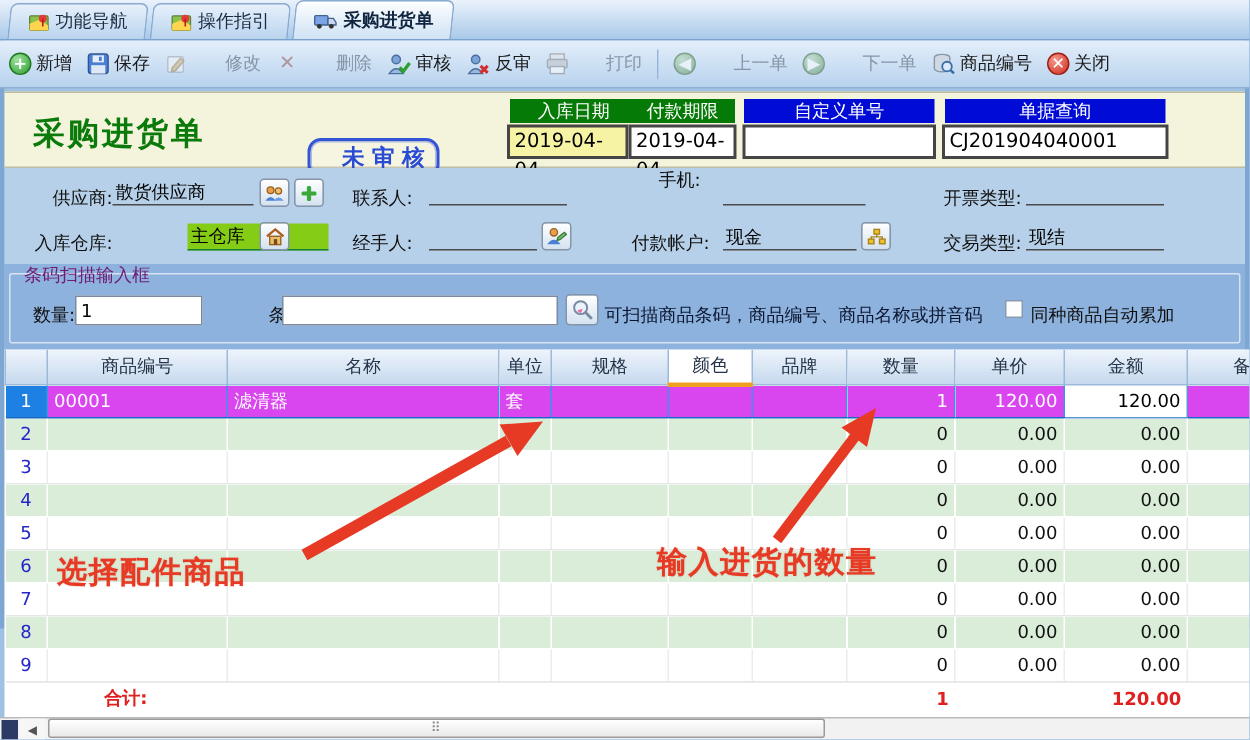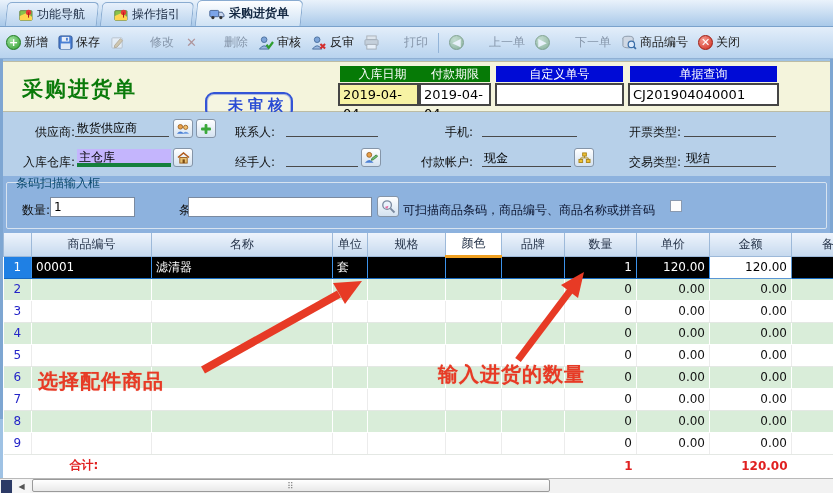--- a/index.html
+++ b/index.html
@@ -58,48 +58,48 @@
   .p-hf2l { left:496px; width:127px;} .p-hf2v { left:495px; width:129px; }
   .p-hf3l { left:630px; width:147px;} .p-hf3v { left:628px; width:151px; }
 
   
   .fields { left:3px; top:112px; width:827px; height:64px; background:#b7d0e9; }
   .flabel { position:absolute; height:16px; text-align:right; color:#101010; }
   .fvalue { position:absolute; border-bottom:1px solid #4a4a4a; height:17px; padding-left:2px; color:#000; }
   .fbtn { position:absolute; width:20px; height:19px; border:1px solid #8595a8; border-radius:3px;
           background:linear-gradient(#ffffff,#d4e2f0); display:flex; align-items:center;
           justify-content:center; cursor:pointer; }
-  .warehouse-box { position:absolute; background:#c4b5fd; border-bottom:4px solid #15803d;
-                   height:18px; padding-left:2px; color:#000; }
+  .warehouse-box { position:absolute; background:#84cc16; border-bottom:1px solid #15803d;
+                   height:18px; padding-left:2px; color:#000;margin-left:48px; }
 
   
   .barcode { left:3px; top:176px; width:827px; height:57px; background:#8db2de; }
   .bc-fieldset { position:absolute; left:3px; top:6px; width:821px; height:47px;
                  border:1px solid #d7e3f0; border-radius:2px; }
-  .bc-legend { position:absolute; left:6px; top:-8px; padding:0 3px; color:#0c4a6e; background:transparent; }
+  .bc-legend { position:absolute; left:6px; top:-8px; padding:0 3px; color:#701a75; background:transparent; }
   .bc-input { position:absolute; background:#fff; border:1px solid #7a8aa0; height:20px;
               font-size:12px; padding:0 3px; font-family:inherit; }
   .bc-hint { position:absolute; color:#0b1530; }
   .checkbox { position:absolute; width:12px; height:12px; background:#fdfdfd; border:1px solid #8a9ab0; }
 
   
   .gridwrap { left:3px; top:233px; width:830px; height:245px; overflow:hidden; background:#fff; }
   table.grid { border-collapse:collapse; table-layout:fixed; width:873px; }
   table.grid col.c0 {width:28px;} col.c1{width:120px;} col.c2{width:181px;} col.c3{width:35px;}
   col.c4{width:78px;} col.c5{width:56px;} col.c6{width:63px;} col.c7{width:72px;}
   col.c8{width:73px;} col.c9{width:82px;} col.c10{width:85px;}
   table.grid th { height:23px; font-weight:normal; color:#26344a;
                   background:linear-gradient(#eef4fc,#c6d9ee); border:1px solid #9db9d9;
                   border-top:none; overflow:hidden; white-space:nowrap; }
   table.grid th.hot { background:#fff; border-bottom:3px solid #f0a021;margin-left:48px; }
   table.grid td { height:22px; border-bottom:1px solid #e4e8e4; border-right:1px solid #ececec;
                   overflow:hidden; white-space:nowrap; padding:0 4px; }
   tr.odd  td { background:#fff; }
   tr.even td { background:#d9edd9; border-right:1px solid #fff; border-bottom:1px solid #fff; }
-  tr.sel  td { background:#000000; color:#fff; border-right:1px solid #3c92ea; border-bottom:1px solid #1668c0; }
+  tr.sel  td { background:#d946ef; color:#fff; border-right:1px solid #3c92ea; border-bottom:1px solid #1668c0; }
   td.num { color:#2525c8; text-align:center; padding:0; background:#fbfbfb; }
   tr.sel td.num { color:#fff; background:#1f80e4; }
   td.r { text-align:right; }
   tr.sel td.edit { background:#fff; color:#000; border:1px solid #5a96d4; }
   tr.total td { background:#fff; border:none; height:23px; color:#e02020; font-weight:bold; }
   tr.total td.lbl { padding-left:38px; }
 
   
   .hscroll { left:0; top:478px; width:833px; height:15px; background:#f2f2f2; border-top:1px solid #b9b9b9; }
   .sb-corner { left:1px; top:480px; width:11px; height:13px; background:#2c3a66; }
@@ -252,21 +252,21 @@
       </svg>
   </span>
   <span class="fbtn" style="left:193px;top:7px;">
     <svg width="12" height="12" viewBox="0 0 12 12">
         <rect x="4.6" y="1" width="2.8" height="10" rx="1" fill="#3aa83a"></rect>
         <rect x="1" y="4.6" width="10" height="2.8" rx="1" fill="#3aa83a"></rect>
       </svg>
   </span>
   <span class="flabel" style="left:222px;top:12px;width:50px;">联系人:</span>
   <span class="fvalue" style="left:283px;top:8px;width:92px;"></span>
-  <span class="flabel" style="left:430px;top:12px;width:40px;">手机:</span>
+  <span class="flabel" style="left:430px;top:0;width:40px;text-align:center;">手机:</span>
   <span class="fvalue" style="left:479px;top:8px;width:95px;"></span>
   <span class="flabel" style="left:612px;top:12px;width:66px;">开票类型:</span>
   <span class="fvalue" style="left:681px;top:8px;width:92px;"></span>
 
   <span class="flabel" style="left:8px;top:42px;width:64px;">入库仓库:</span>
   <span class="warehouse-box" style="left:74px;top:37px;width:94px;">主仓库</span>
   <span class="fbtn" style="left:170px;top:36px;">
     <svg width="13" height="12" viewBox="0 0 14 13">
         <path d="M1 6 L7 1 L13 6" fill="none" stroke="#b05a1a" stroke-width="1.6"></path>
         <rect x="3" y="6" width="8" height="6" fill="#e8c070" stroke="#9a6020"></rect>
@@ -306,20 +306,21 @@
   <input class="bc-input" style="left: 185px; top: 21px; width: 184px;" value="">
   <span class="fbtn" style="left:374px;top:20px;width:22px;height:21px;">
     <svg width="15" height="15" viewBox="0 0 16 16">
         <circle cx="6.5" cy="6.5" r="4.6" fill="#eaf2fc" stroke="#7a8aa0" stroke-width="1.4"></circle>
         <path d="M10 10 l4.4 4.4" stroke="#7a8aa0" stroke-width="2"></path>
         <path d="M4 8.5 l4 -1.2 l-1.4 3.4 Z" fill="#e86aa0"></path>
       </svg>
   </span>
   <span class="bc-hint" style="left:400px;top:26px;">可扫描商品条码，商品编号、商品名称或拼音码</span>
   <span class="checkbox" style="left:667px;top:24px;"></span>
+  <span class="flabel" style="left:684px;top:26px;text-align:left;width:120px;">同种商品自动累加</span>
 </div>
 
 <div class="abs gridwrap">
   <table class="grid">
     <colgroup>
       <col class="c0">
         <col class="c1">
         <col class="c2">
         <col class="c3">
         <col class="c4">

